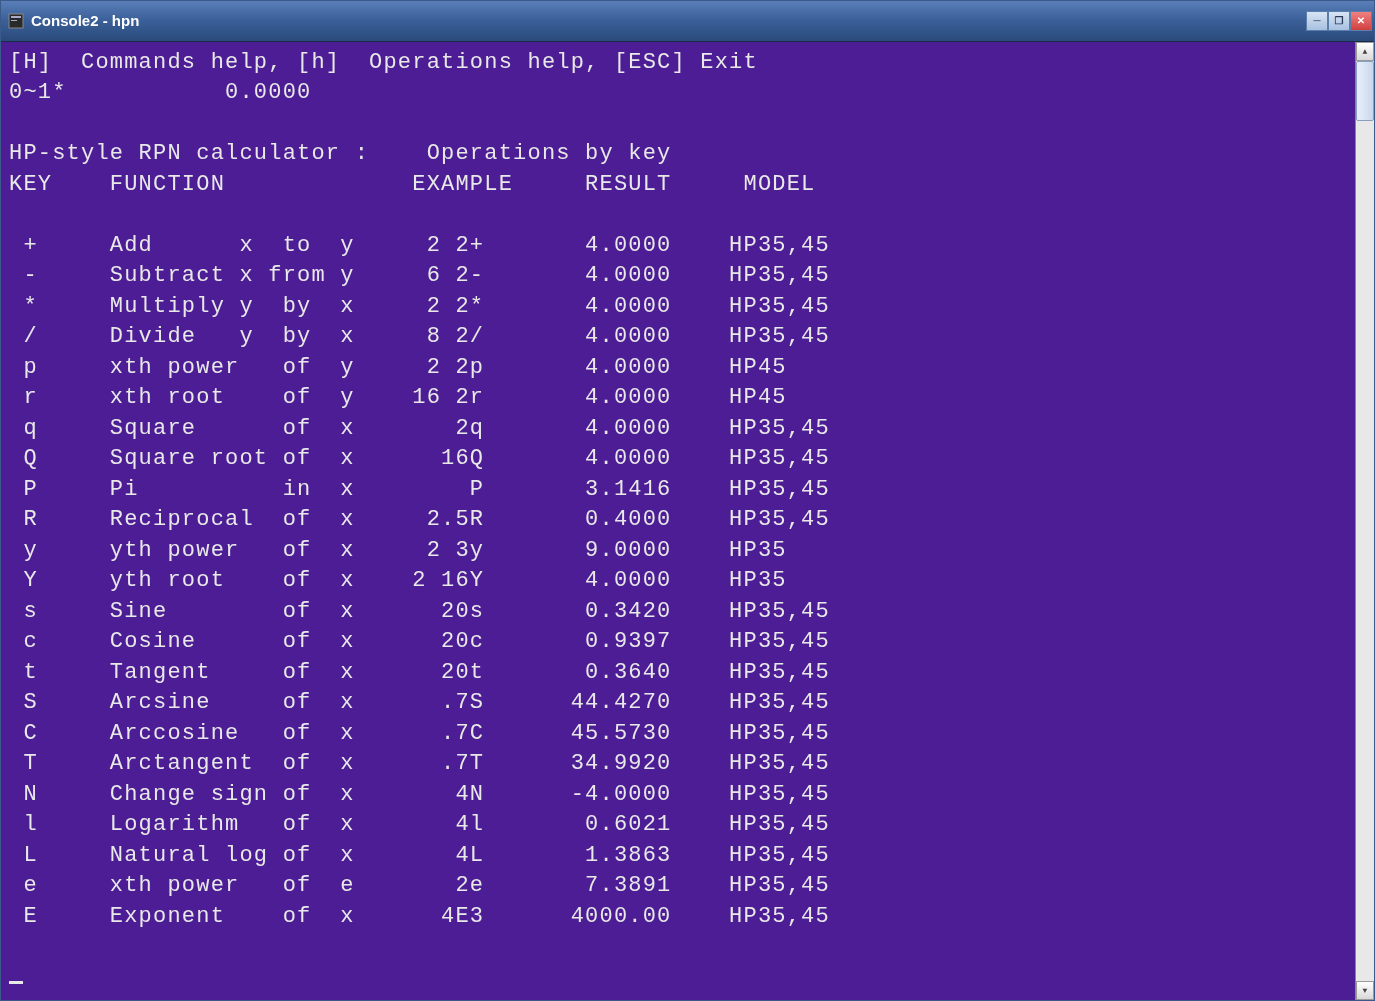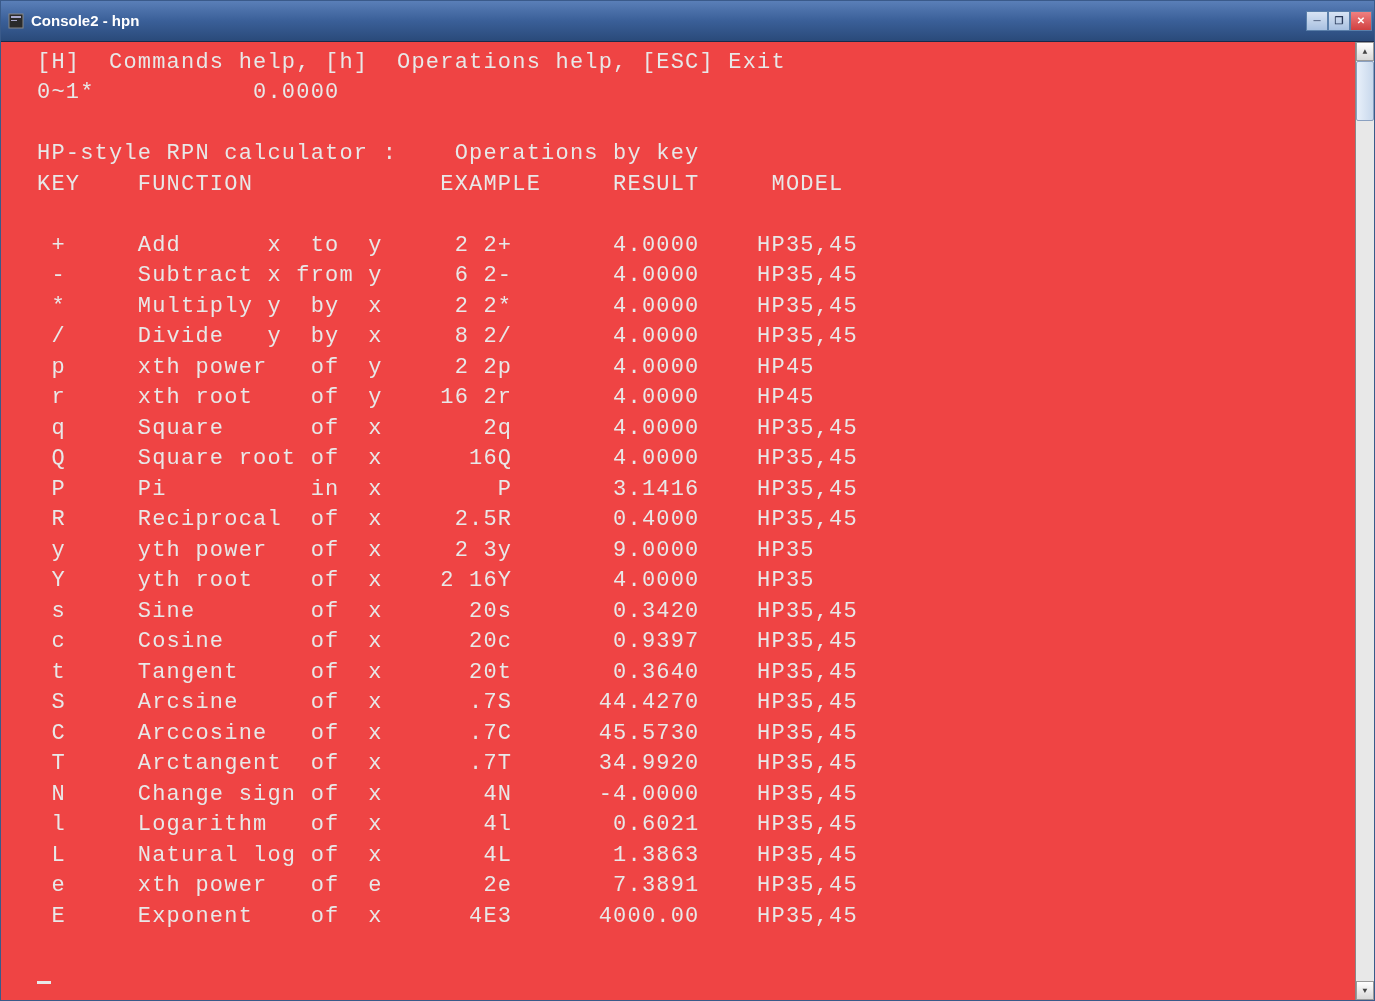--- a/index.html
+++ b/index.html
@@ -60,22 +60,21 @@
       color: #2a3a5a;
       cursor: pointer;
     }
     .window-btn.close {
       background: linear-gradient(to bottom, #f08080, #d04040);
       color: #fff;
     }
     .content-wrap {
       flex: 1;
       display: flex;
-      background: #ef4444;
-      padding-left: 28px;
+      background: #4c1d95;
     }
     .terminal {
       flex: 1;
       padding: 6px 8px;
       color: #e8e8e8;
       font-size: 22px;
       line-height: 30.5px;
       white-space: pre;
       letter-spacing: 1.2px;
     }

